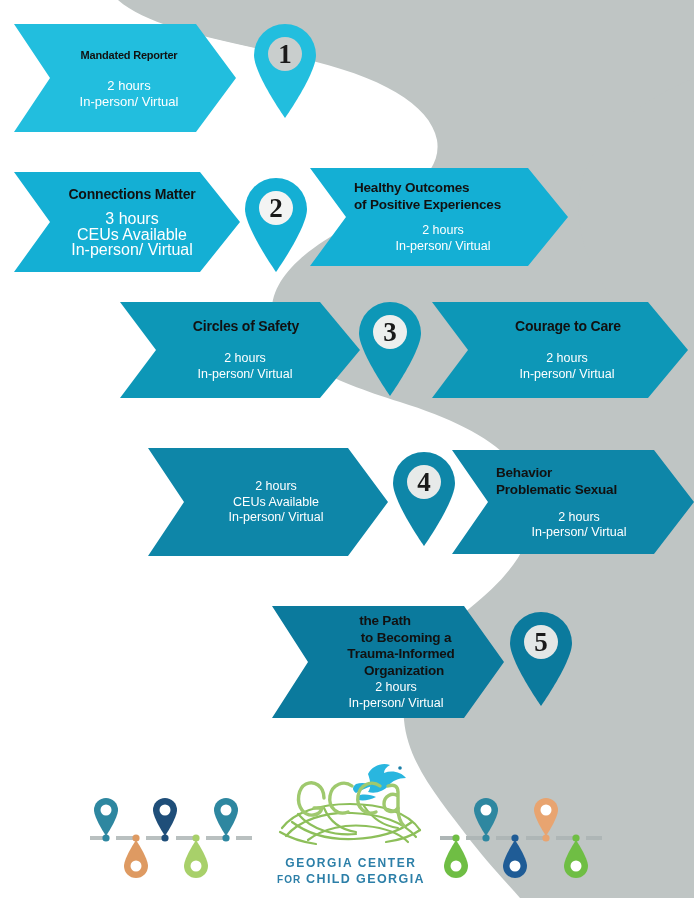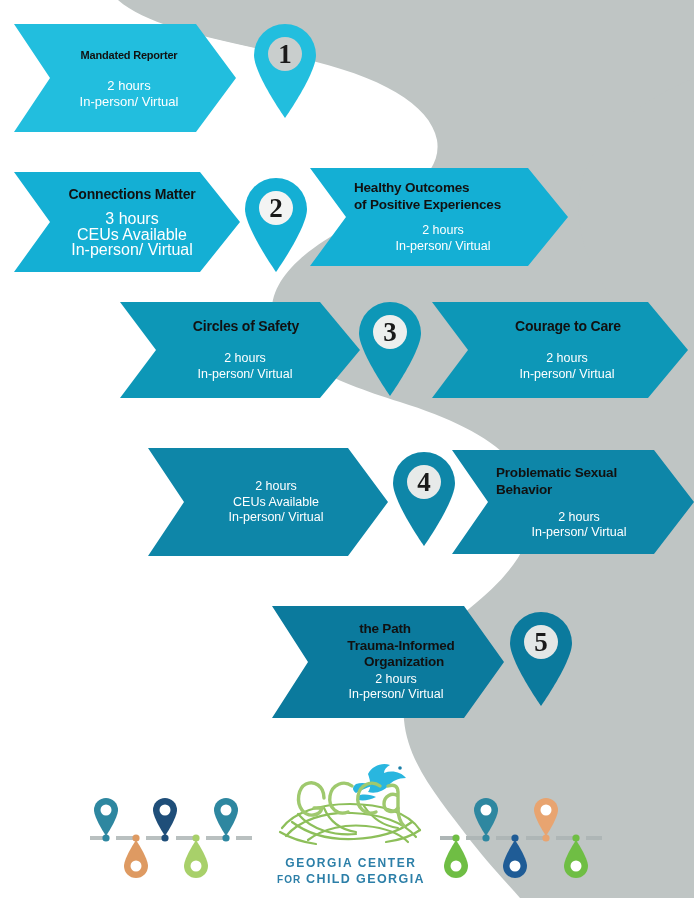--- a/index.html
+++ b/index.html
@@ -180,37 +180,38 @@
       </div>
     </div>
   </div>
 
   <div class="banner" style="left:452px; top:450px; width:242px; height:104px;">
     <svg class="banner-shape" viewBox="0 0 242 104" preserveAspectRatio="none">
       <polygon points="0,0 202,0 242,52 202,104 0,104 36,52" fill="#0E86A8"></polygon>
     </svg>
     <div class="banner-text">
       <div class="btitle t-left" style="font-size:13.5px; line-height:17px; padding:0 16px 0 44px;">
+        <div>Behavior</div>
         <div>Problematic Sexual</div>
-        <div>Behavior</div>
       </div>
       <div class="bdetail t-center" style="font-size:12.5px; line-height:15.5px; margin-top:12px; padding:0 30px 0 42px;">
         <div>2 hours</div>
         <div>In-person/ Virtual</div>
       </div>
     </div>
   </div>
 
   <div class="banner" style="left:272px; top:606px; width:232px; height:112px;">
     <svg class="banner-shape" viewBox="0 0 232 112" preserveAspectRatio="none">
       <polygon points="0,0 192,0 232,56 192,112 0,112 36,56" fill="#0B7A9D"></polygon>
     </svg>
     <div class="banner-text">
       <div class="btitle" style="font-size:13.5px; line-height:16.5px; padding:0 10px 0 30px; text-align:center;">
         <div style="text-align:center; margin-right:26px;">the Path</div>
+        <div style="text-align:center; margin-left:16px;">to Becoming a</div>
         <div style="text-align:center; margin-left:6px;">Trauma-Informed</div>
         <div style="text-align:center; margin-left:12px;">Organization</div>
       </div>
       <div class="bdetail t-center" style="font-size:12.5px; line-height:15.5px; margin-top:1px; padding:0 12px 0 28px;">
         <div>2 hours</div>
         <div>In-person/ Virtual</div>
       </div>
     </div>
   </div>
 

